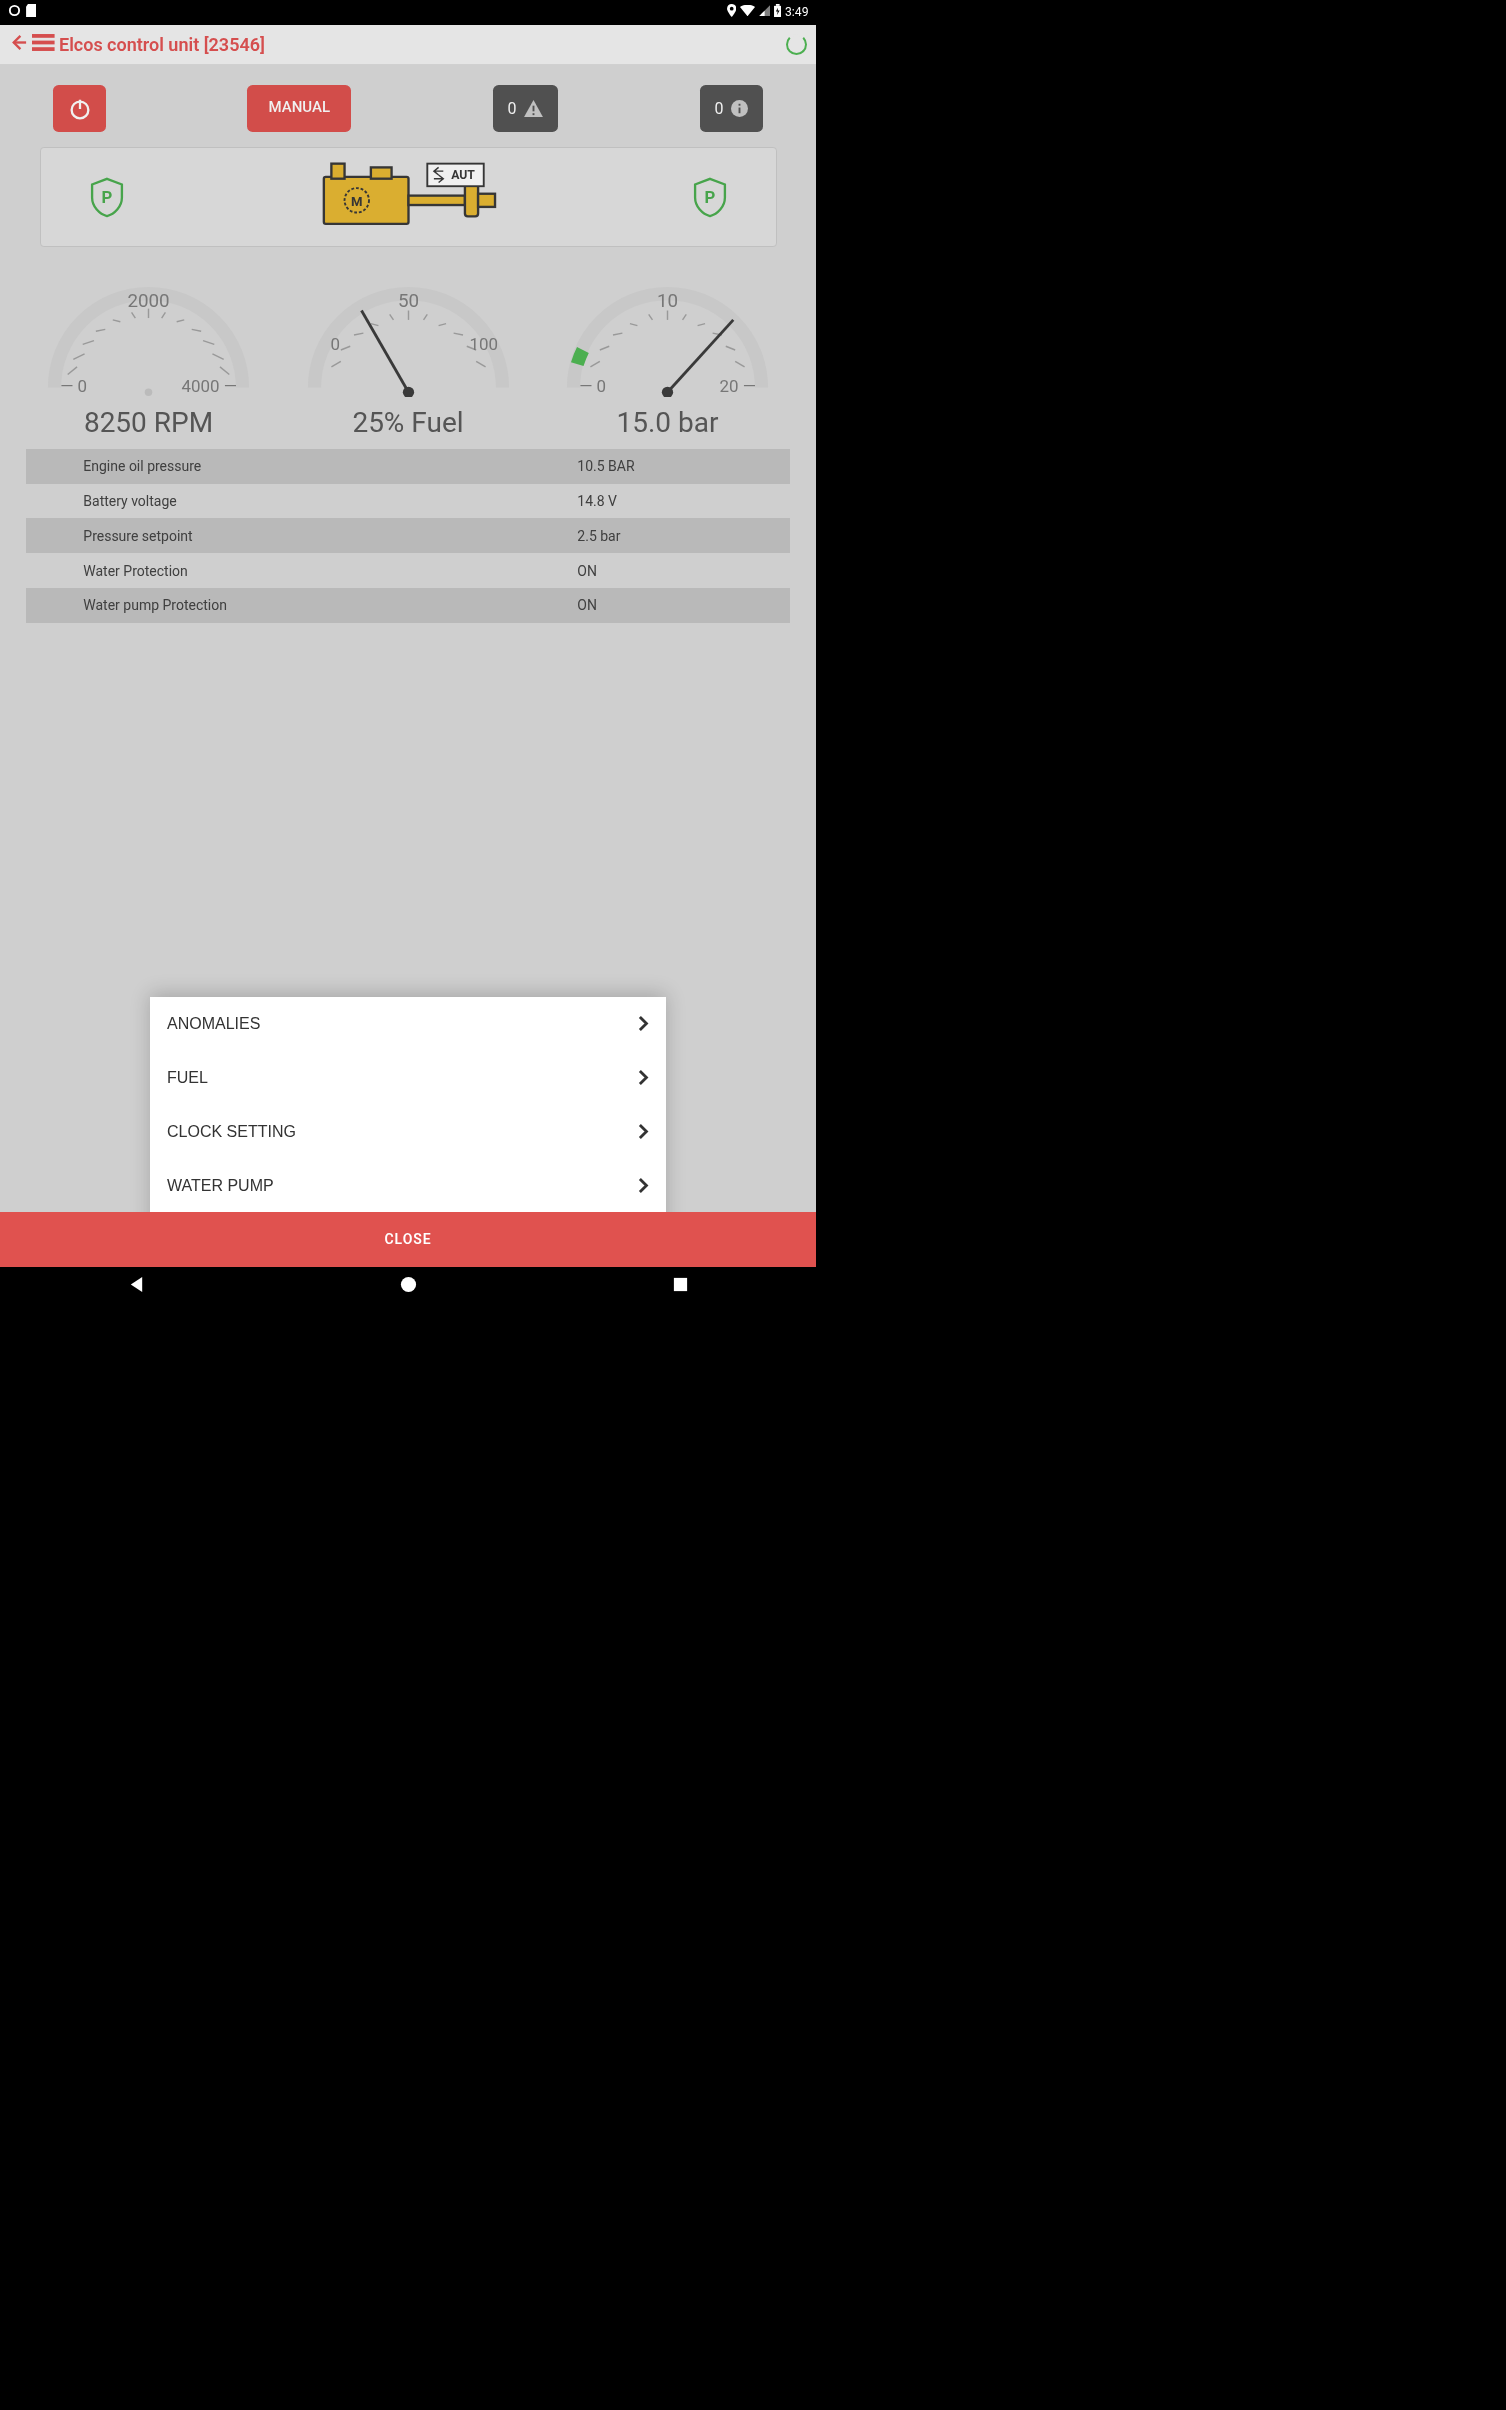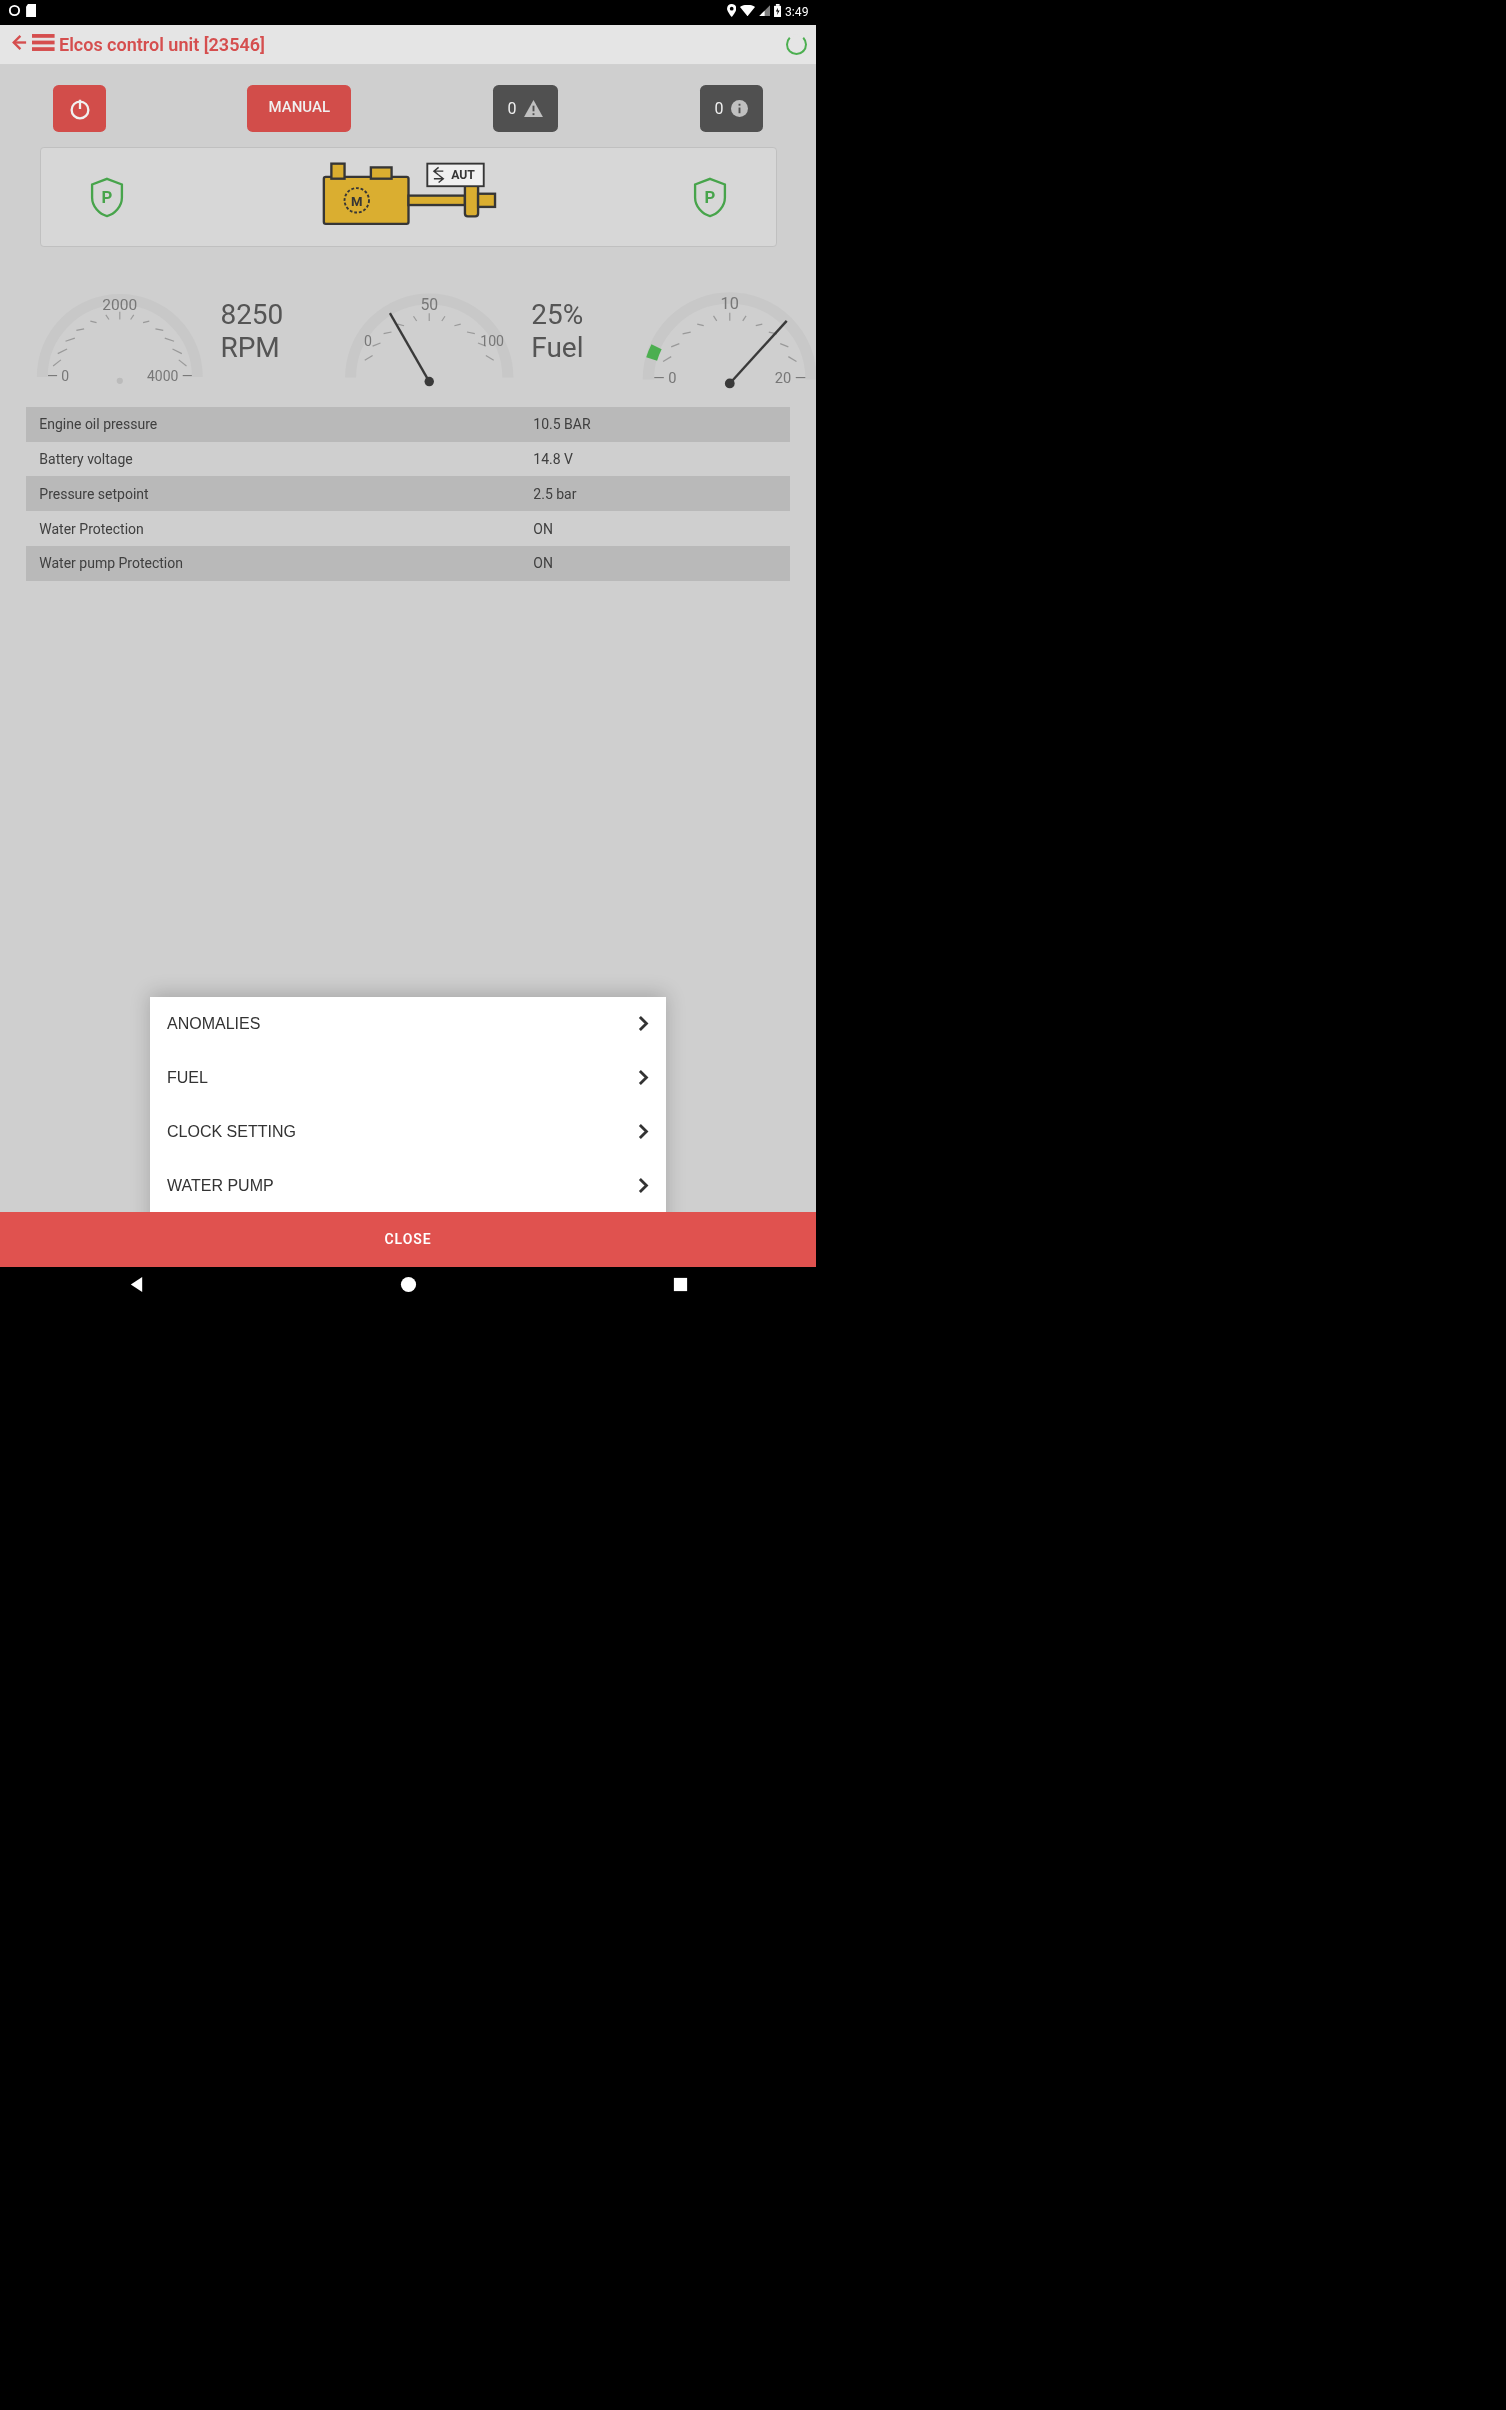--- a/index.html
+++ b/index.html
@@ -100,20 +100,21 @@
 }
 .gauges-row {
   display: flex;
   justify-content: space-around;
   padding: 0 3.8px;
   margin-bottom: 9.4px;
 }
 .gauge {
   flex: 1;
   display: flex;
+  flex-direction: column;
   align-items: center;
   position: relative;
 }
 .gauge-svg { width: 245px; height: 141px; }
 .gauge-label {
   font-size: 28px;
   color: #555;
   font-weight: 400;
   margin-top: 9px;
 }
@@ -122,21 +123,21 @@
   background: #fff;
 }
 .data-row {
   display: flex;
   padding: 9.4px 13px;
   font-size: 14px;
   color: #444;
 }
 .data-row:nth-child(odd) { background: #c5c5c5; }
 .data-row:nth-child(even) { background: #dcdcdc; }
-.data-label { flex: 0 0 67%; }
+.data-label { flex: 0 0 67%; margin-left: 44px; }
 .data-value { flex: 1; }
 .menu-overlay {
   position: absolute;
   bottom: 0;
   left: 50%;
   transform: translateX(-50%);
   width: 516px;
   background: #fff;
   box-shadow: 0 -3.8px 19px rgba(0,0,0,0.2);
 }

